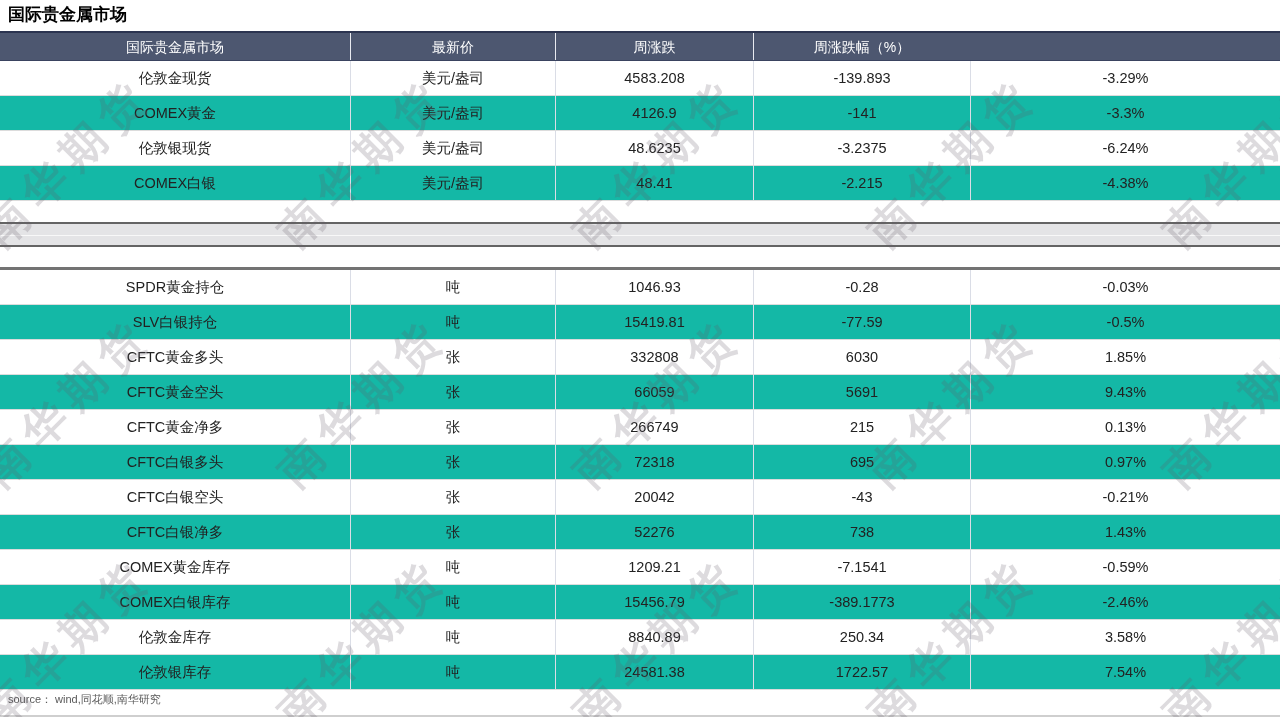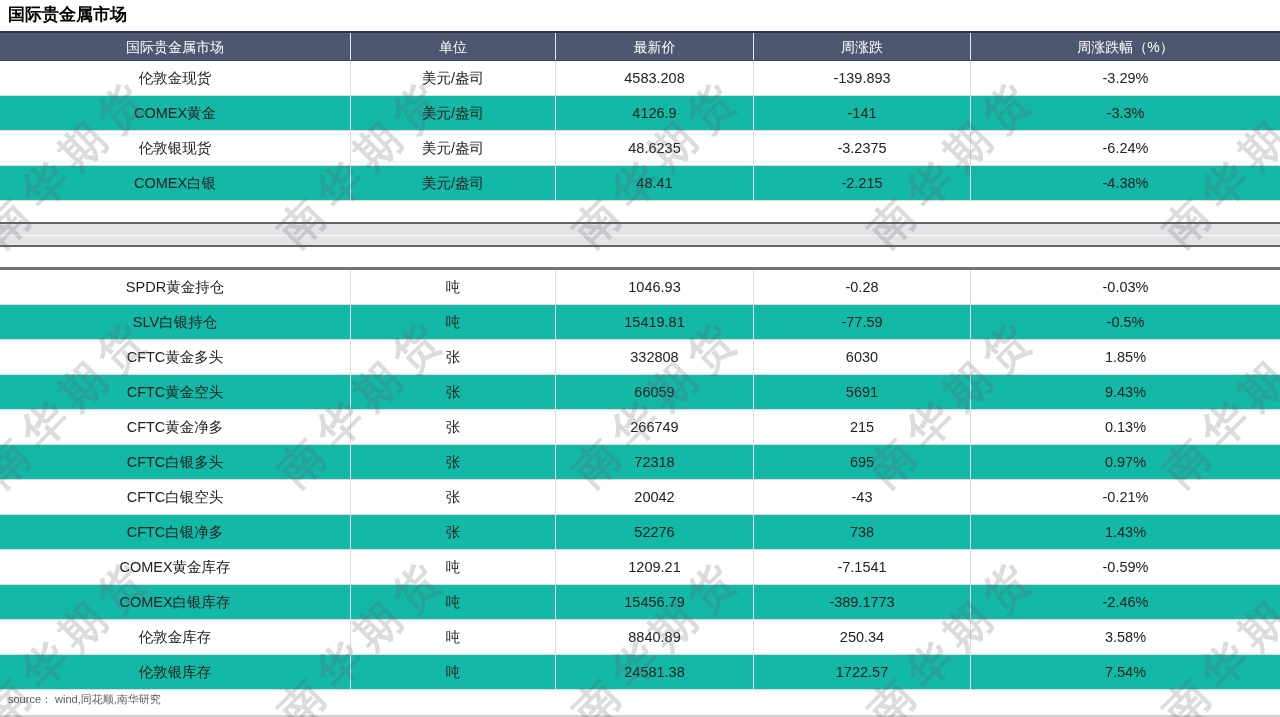--- a/index.html
+++ b/index.html
@@ -92,21 +92,20 @@
     <span class="wm" style="left: 602px; top: 680px;">南华期货</span>
     <span class="wm" style="left: 897px; top: 680px;">南华期货</span>
     <span class="wm" style="left: 1192px; top: 680px;">南华期货</span>
   </div>
 
 <h1 class="title">国际贵金属市场</h1>
 
 <div class="tbl t1">
   <div class="grid-row thead">
     <div class="cell">国际贵金属市场</div>
-    <div class="cell">单位</div>
     <div class="cell">最新价</div>
     <div class="cell">周涨跌</div>
     <div class="cell">周涨跌幅（%）</div>
   </div>
   <div id="t1body">
   <div class="grid-row trow">
     <div class="cell">伦敦金现货</div>
     <div class="cell">美元/盎司</div>
     <div class="cell">4583.208</div>
     <div class="cell">-139.893</div>

